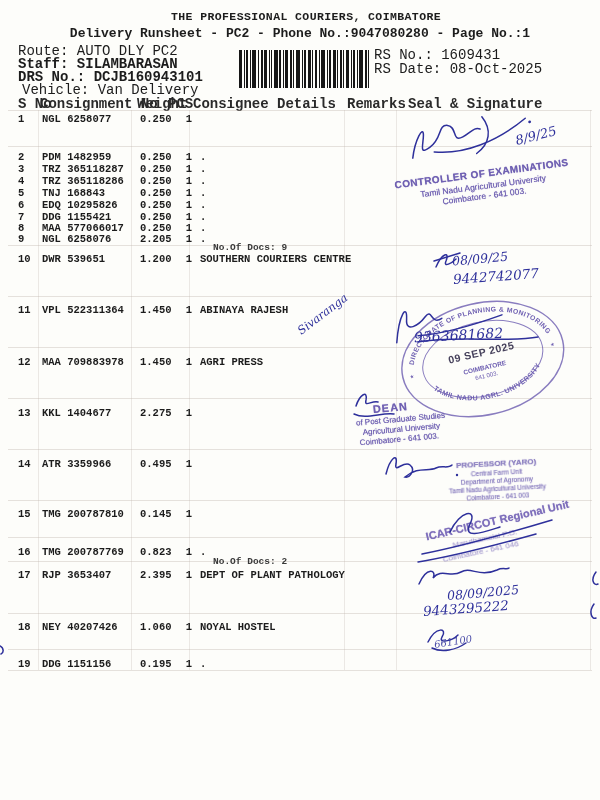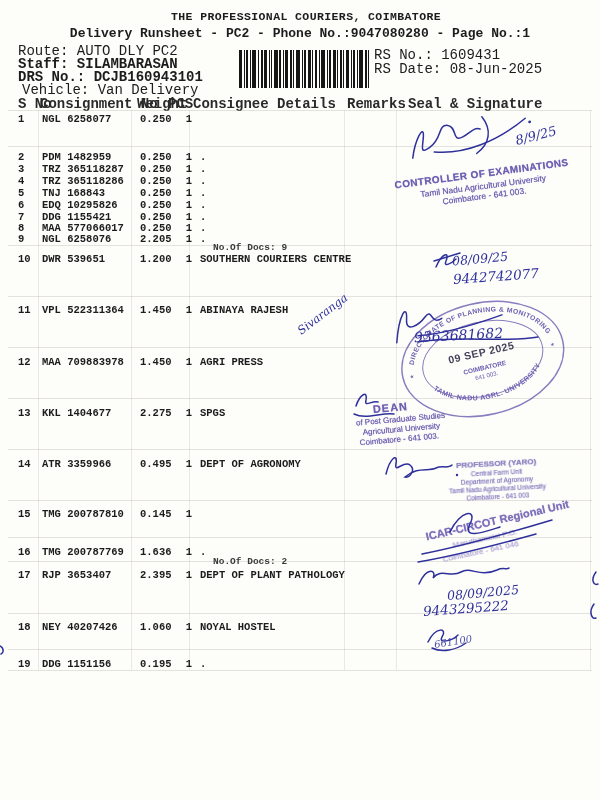--- a/index.html
+++ b/index.html
@@ -79,21 +79,21 @@
         <rect x="112" y="0" width="1" height="38"></rect>
         <rect x="114" y="0" width="2" height="38"></rect>
         <rect x="118" y="0" width="1" height="38"></rect>
         <rect x="120" y="0" width="4" height="38"></rect>
         <rect x="126" y="0" width="2" height="38"></rect>
         <rect x="129" y="0" width="1" height="38"></rect>
     </g>
   </svg>
 
   <div class="abs meta" style="left:374px;top:47px"><span>RS No.:</span> <span>1609431</span></div>
-  <div class="abs meta" style="left:374px;top:61px"><span>RS Date:</span> <span>08-Jun-2025</span></div>
+  <div class="abs meta" style="left:374px;top:61px"><span>RS Date:</span> <span>08-Oct-2025</span></div>
 
   <div class="abs colhead" style="left:18px;top:96px">S No</div>
   <div class="abs colhead" style="left:40px;top:96px">Consignment No</div>
   <div class="abs colhead" style="left:137px;top:96px">Weight</div>
   <div class="abs colhead" style="left:168px;top:96px">PCS</div>
   <div class="abs colhead" style="left:193px;top:96px">Consignee Details</div>
   <div class="abs colhead" style="left:347px;top:96px">Remarks</div>
   <div class="abs colhead" style="left:408px;top:96px">Seal &amp; Signature</div>
 
   <div class="hline" style="top:110px"></div>
@@ -199,39 +199,37 @@
       <span class="c2">MAA 709883978</span>
       <span class="c3">1.450</span>
       <span class="c4">1</span>
       <span class="c5">AGRI PRESS</span>
     </div>
   <div class="row" style="top:407px">
       <span class="c1">13</span>
       <span class="c2">KKL 1404677</span>
       <span class="c3">2.275</span>
       <span class="c4">1</span>
-      <span class="c5">SPGS</span>
     </div>
   <div class="row" style="top:458px">
       <span class="c1">14</span>
       <span class="c2">ATR 3359966</span>
       <span class="c3">0.495</span>
       <span class="c4">1</span>
-      <span class="c5">DEPT OF AGRONOMY</span>
     </div>
   <div class="row" style="top:508px">
       <span class="c1">15</span>
       <span class="c2">TMG 200787810</span>
       <span class="c3">0.145</span>
       <span class="c4">1</span>
     </div>
   <div class="row" style="top:546px">
       <span class="c1">16</span>
       <span class="c2">TMG 200787769</span>
-      <span class="c3">1.636</span>
+      <span class="c3">0.823</span>
       <span class="c4">1</span>
       <span class="c5">.</span>
     </div>
   <div class="abs docsnote" style="left:213px;top:556px">No.Of Docs: 2</div>
   <div class="row" style="top:569px">
       <span class="c1">17</span>
       <span class="c2">RJP 3653407</span>
       <span class="c3">2.395</span>
       <span class="c4">1</span>
       <span class="c5">DEPT OF PLANT PATHOLOGY</span>

